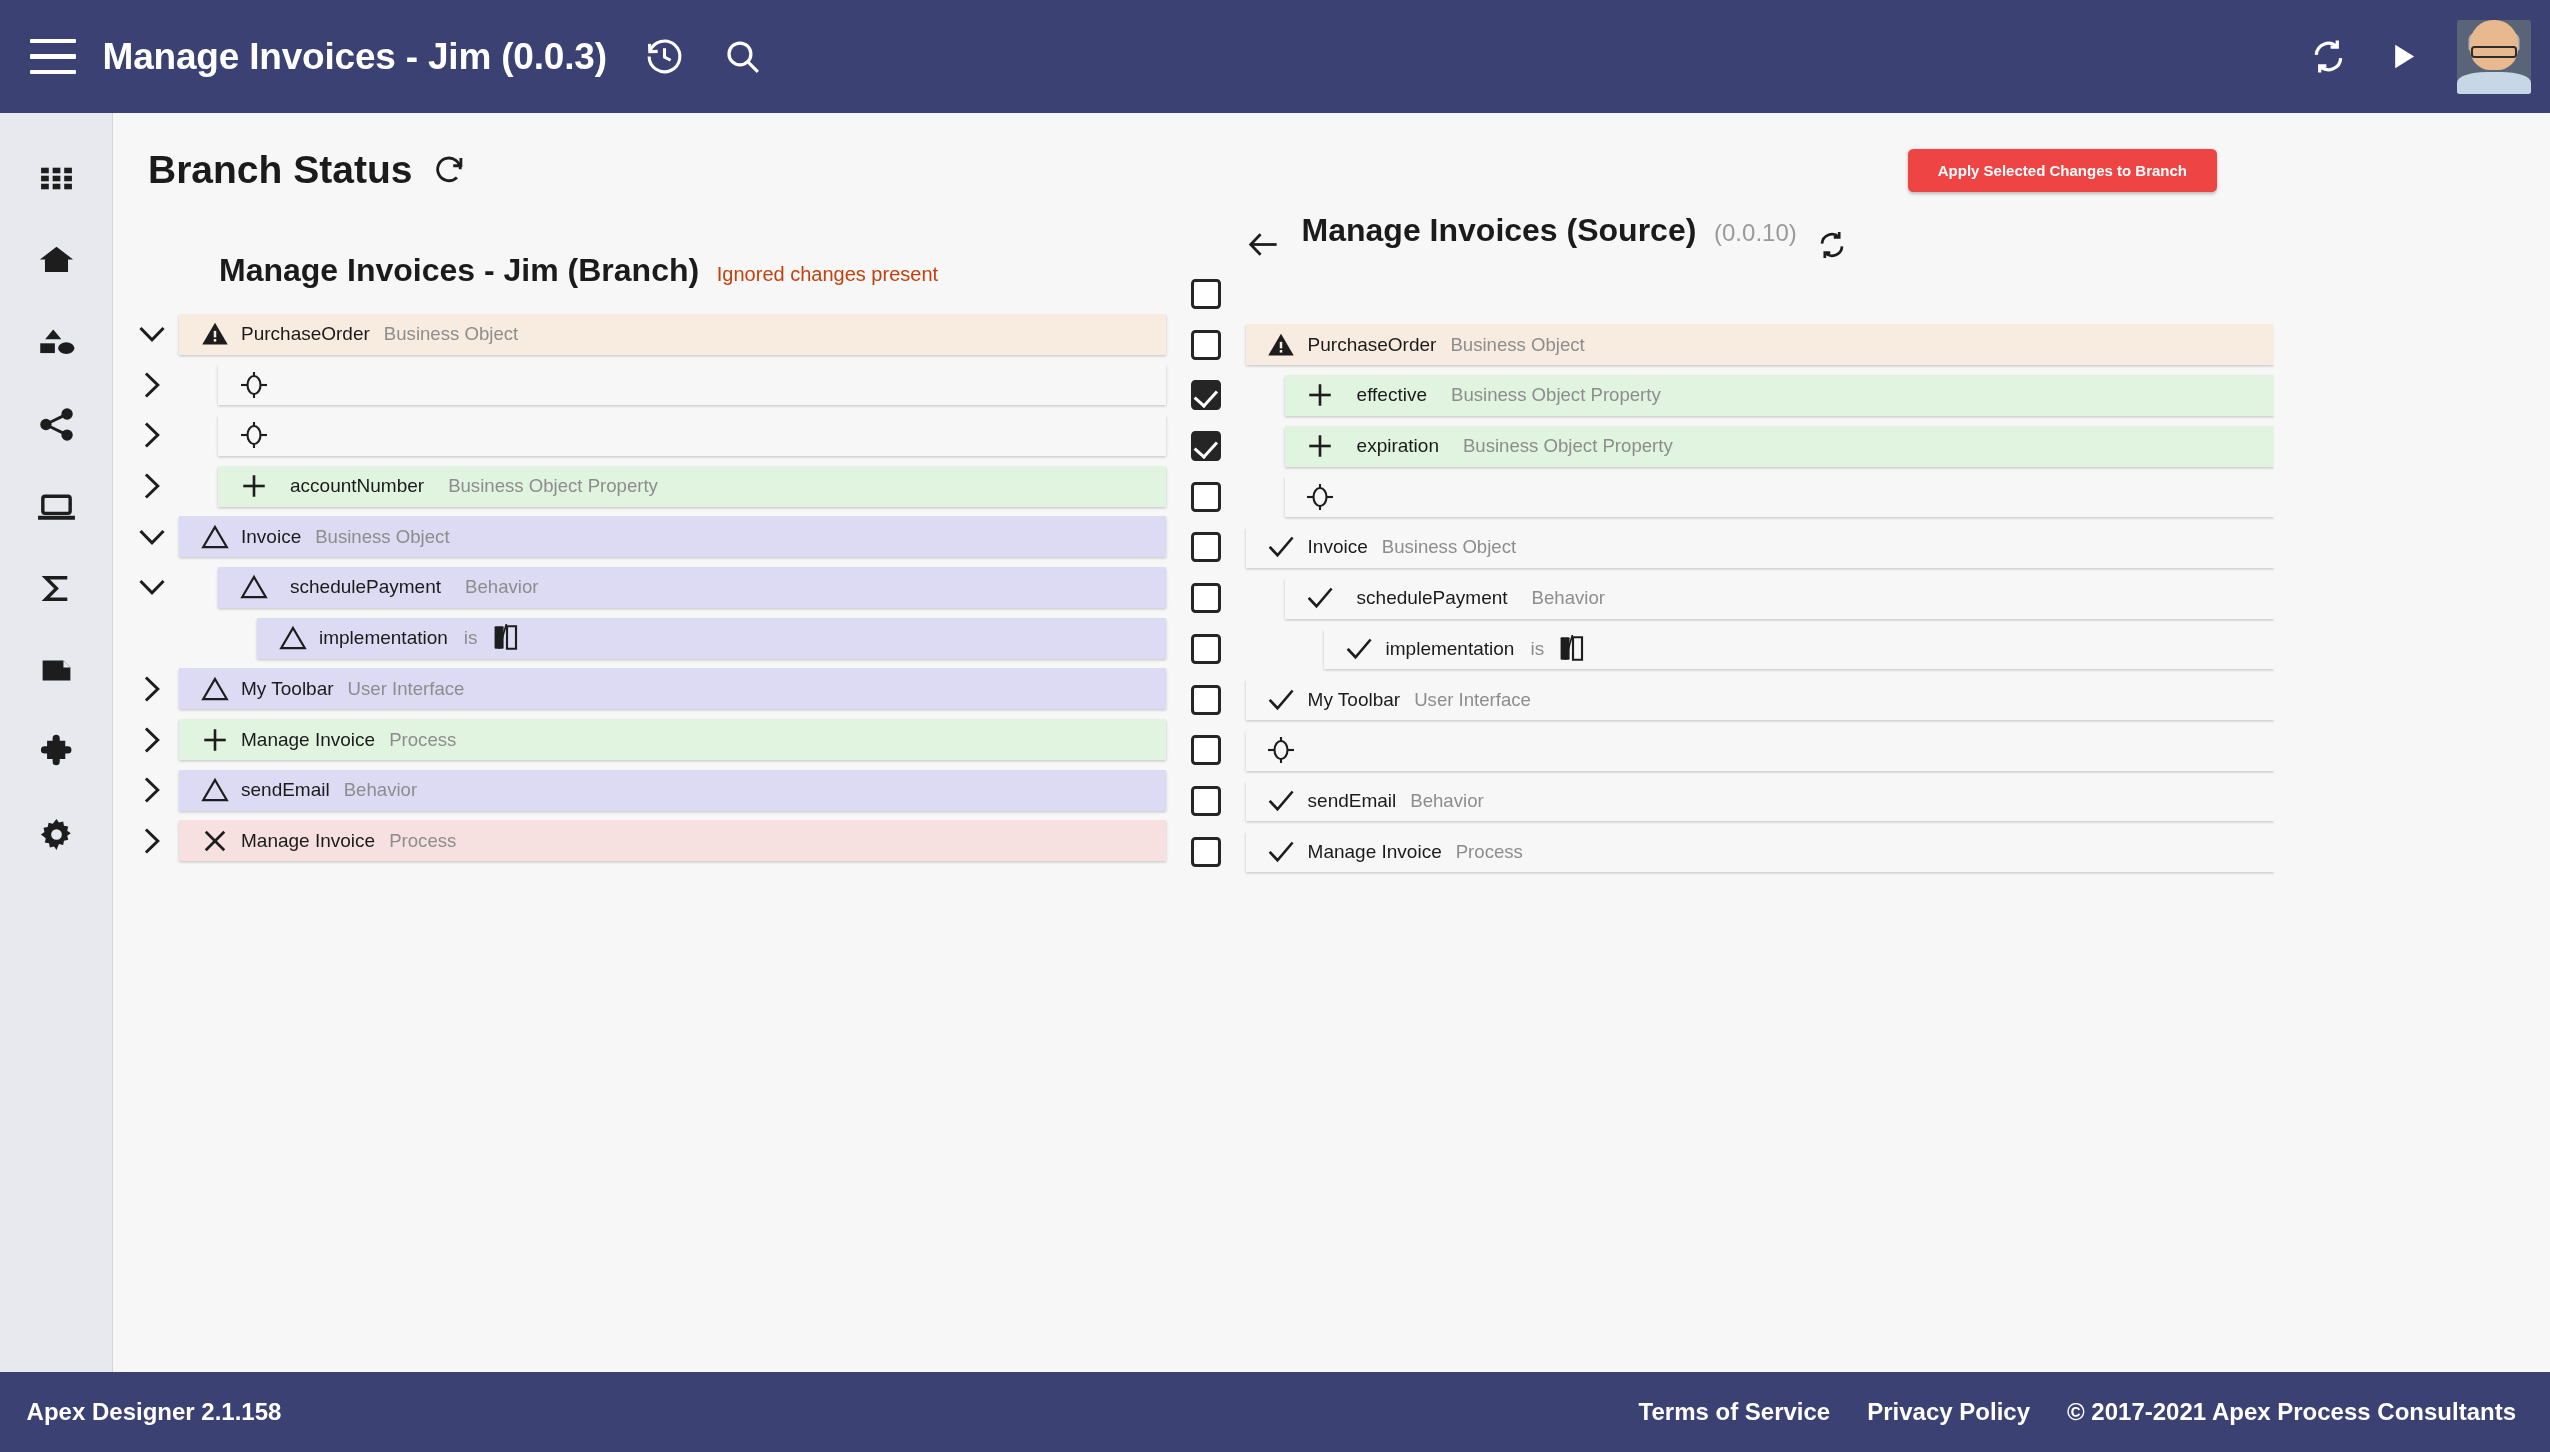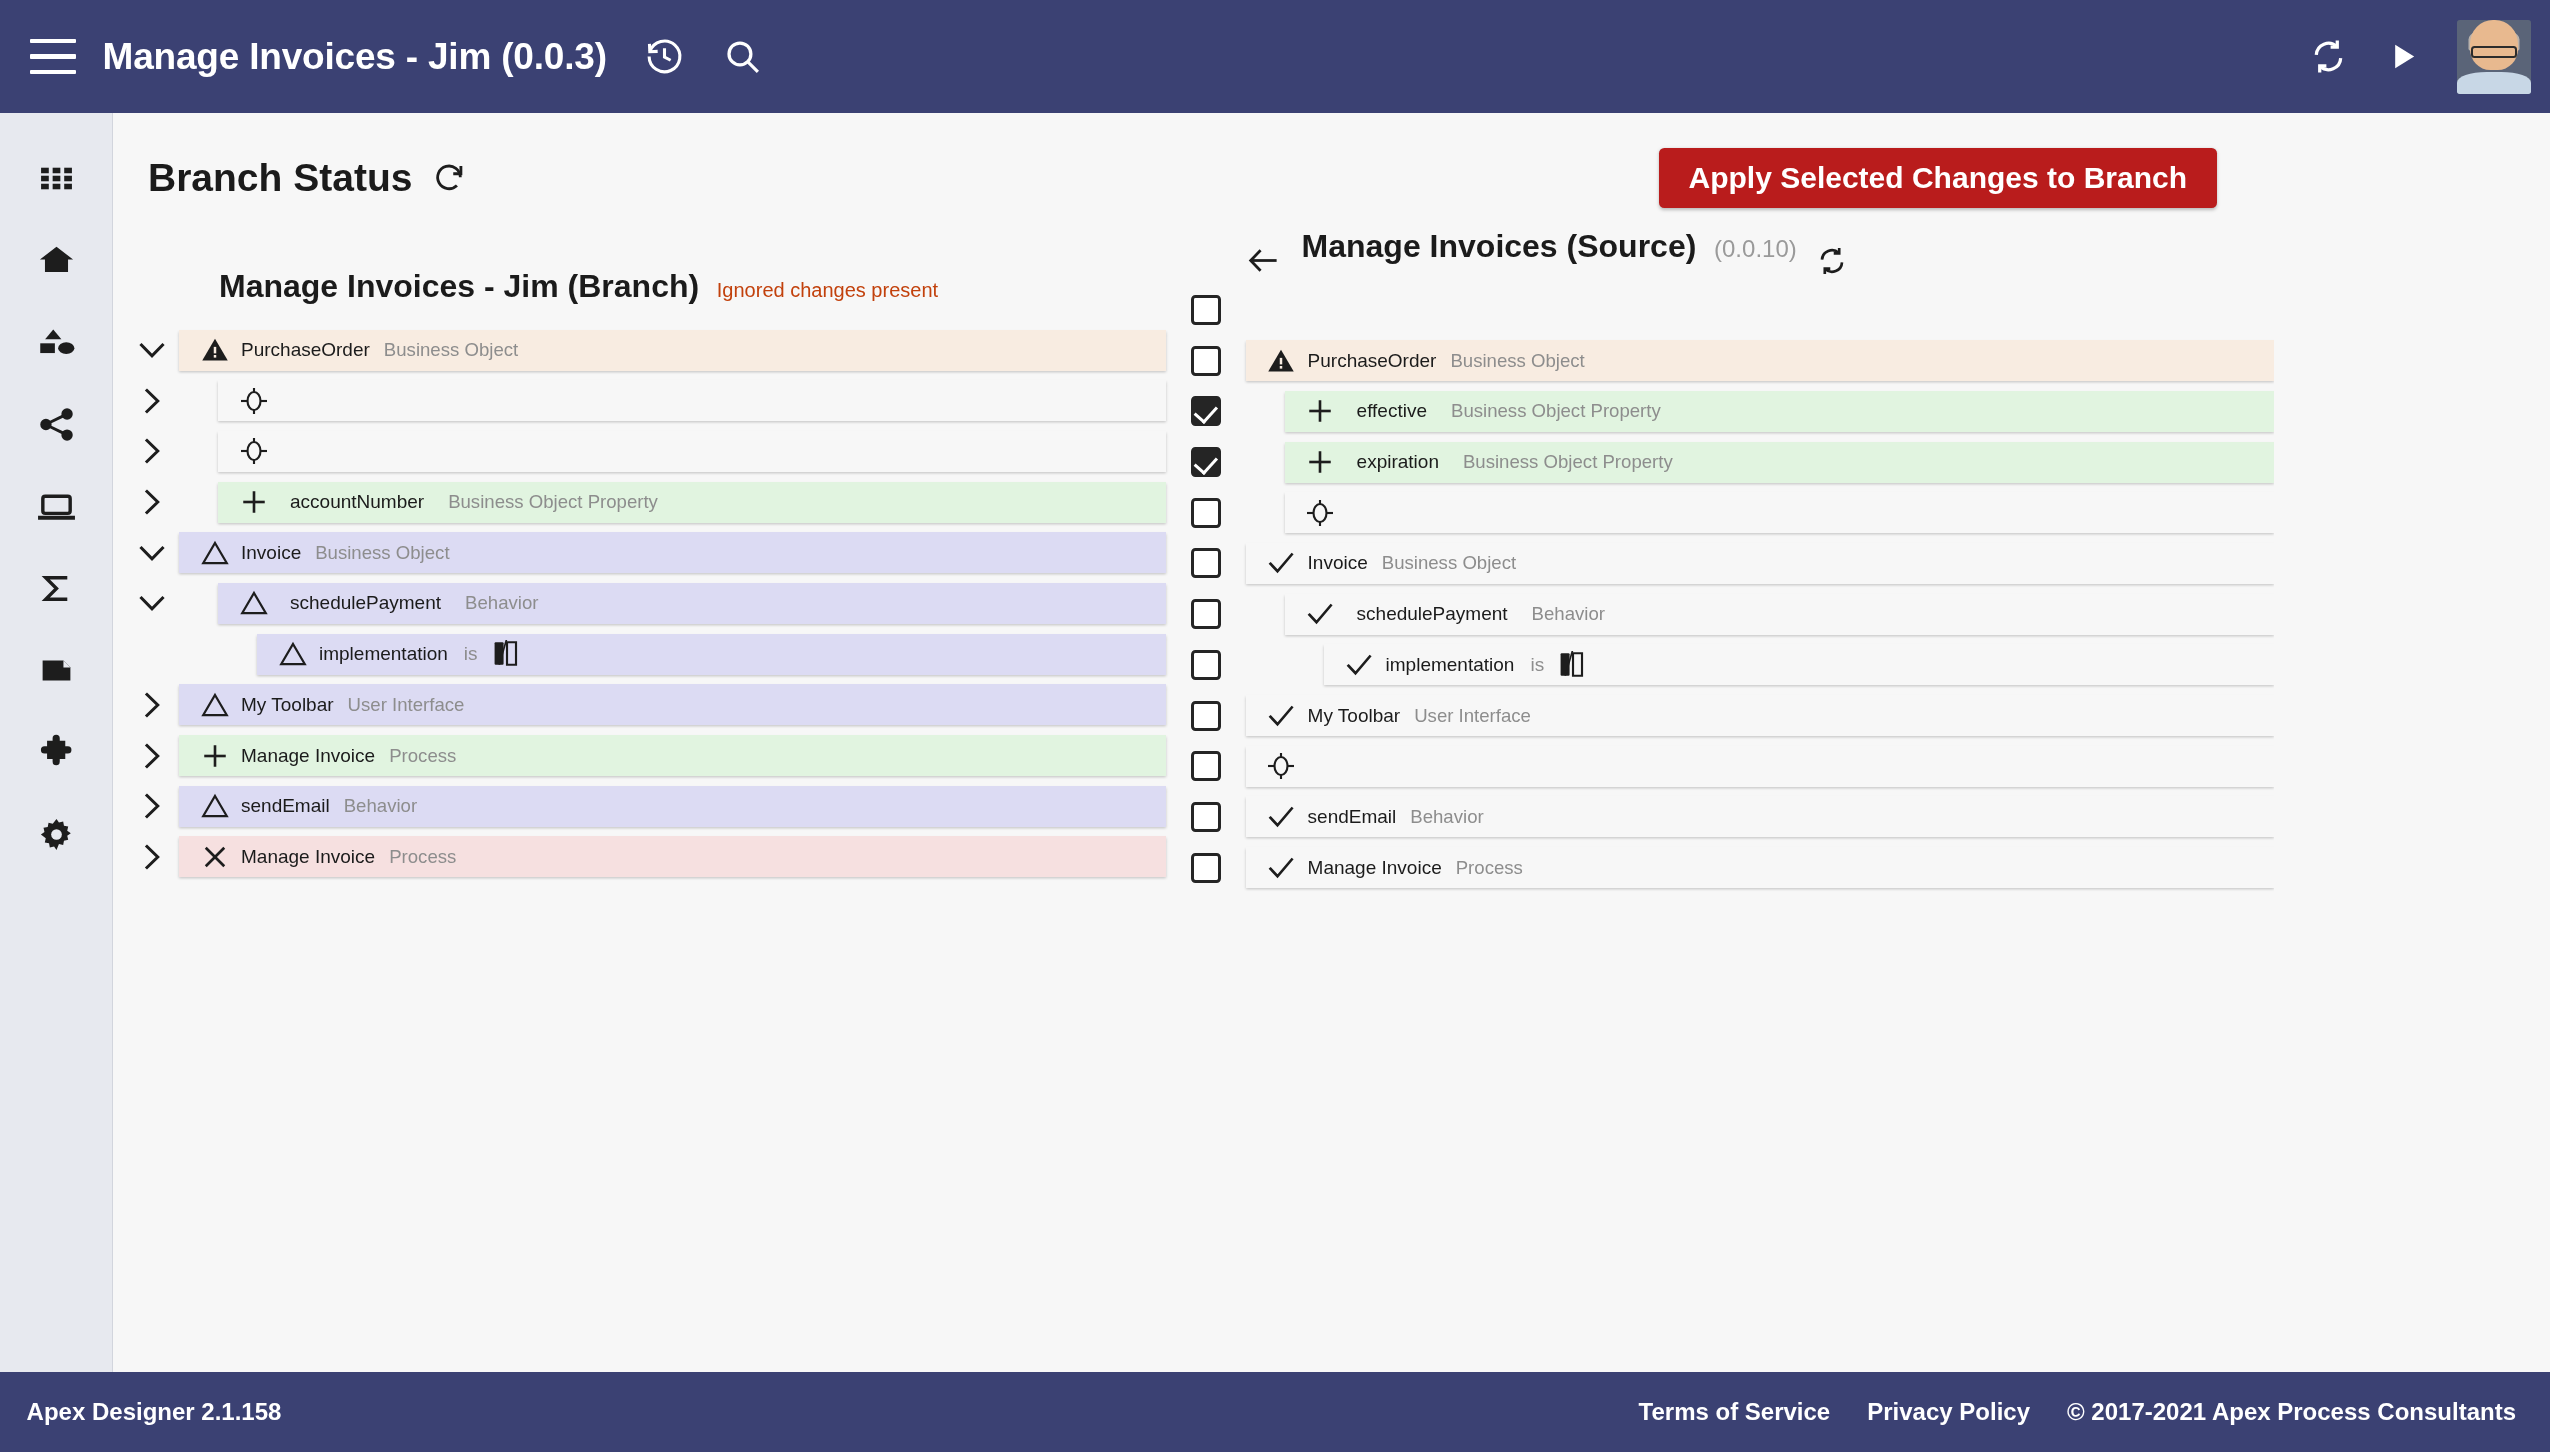--- a/index.html
+++ b/index.html
@@ -55,23 +55,23 @@
   
   .main {
     position: absolute; top: 113px; left: 113px; right: 0; bottom: 80px;
     background: #f7f7f7; overflow: hidden;
   }
   .page-head { display: flex; align-items: center; padding: 35px 57px 0 35px; }
   .page-title { font-size: 39px; font-weight: bold; color: #1b1b1b; }
   .page-refresh { margin-left: 19.5px; cursor: pointer; display:flex; }
   .head-spacer { flex: 1; }
   .apply-btn {
-    background: #b91c1c; color: #fff; border: none; border-radius: 5.3px;
+    background: #ef4444; color: #fff; border: none; border-radius: 5.3px;
     font-family: "Liberation Sans", sans-serif;
-    font-size: 30px; font-weight: bold; padding: 13px 30px; cursor: pointer;
+    font-size: 15px; font-weight: bold; padding: 13px 30px; cursor: pointer;
     box-shadow: 0 1.8px 3.5px rgba(0,0,0,.25);
   }
 
   .panels { display: flex; padding: 0 0 0 0; margin-top: 19.5px; }
   .panel { position: relative; }
   .panel-left { width: 1187px; margin-top: 40px; }
   .panel-right { width: 1250px; }
 
   .panel-head { display: flex; align-items: baseline; height: 62px;
     padding-left: 106px; }

